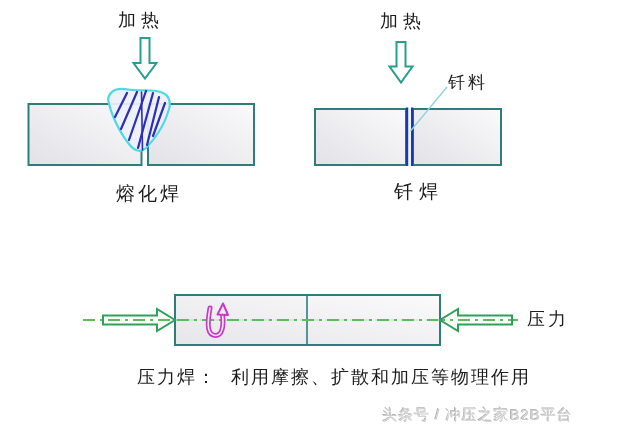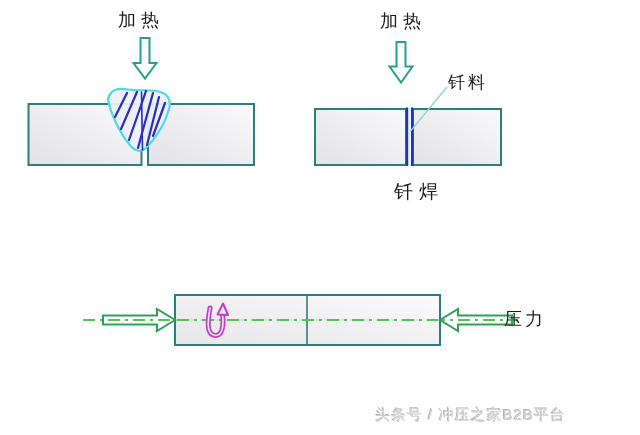--- a/index.html
+++ b/index.html
@@ -127,20 +127,22 @@
       </g>
     </g>
   </svg>
 
   <div class="label lbl-heat centered" style="left:141px; top:11px;">加热</div>
 
   <div class="label lbl-heat centered" style="left:403px; top:12px;">加热</div>
 
   <div class="label lbl-filler" style="left:448px; top:74px;">钎料</div>
 
+  <div class="label lbl-fusion centered" style="left:149px; top:184px;">熔化焊</div>
 
   <div class="label lbl-braze centered" style="left:419px; top:183px;">钎焊</div>
 
-  <div class="label lbl-press" style="left:504px; top:310px;">压力</div>
+  <div class="label lbl-press" style="left:527px; top:310px;">压力</div>
 
+  <div class="label lbl-caption" style="left:137px; top:368px;">压力焊：  利用摩擦、扩散和加压等物理作用</div>
 
-  <div class="label lbl-watermark" style="right:18px; top:407px;">头条号 / 冲压之家B2B平台</div>
+  <div class="label lbl-watermark" style="right:11px; top:407px;">头条号 / 冲压之家B2B平台</div>
 </div>
 
 </body></html>

